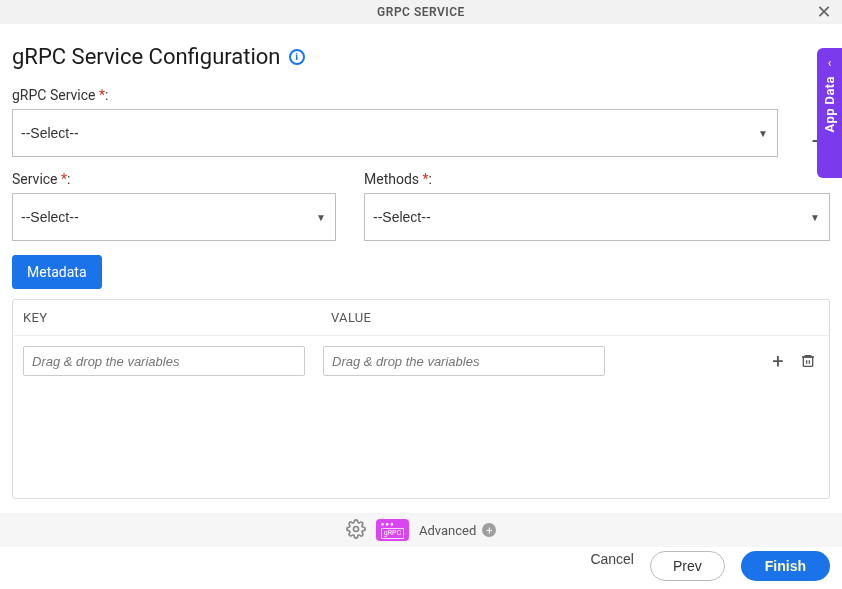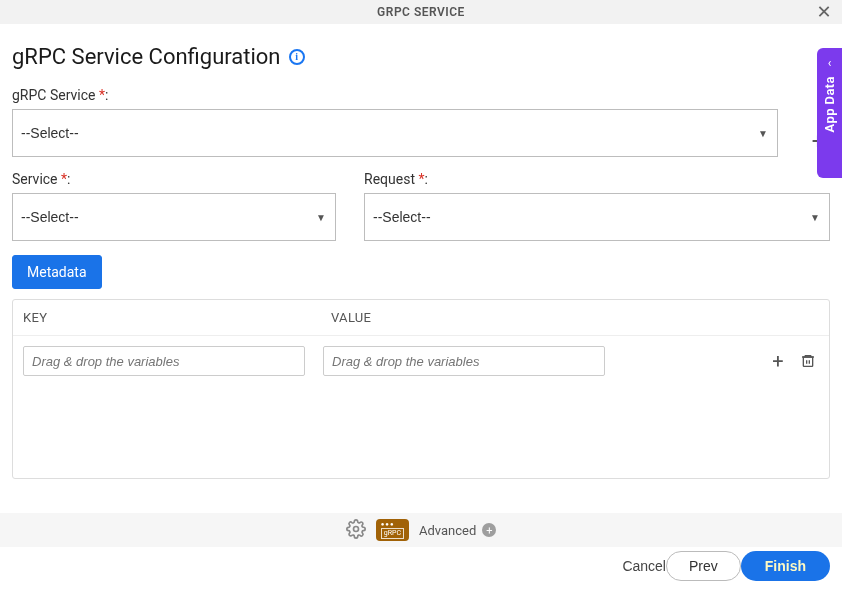--- a/index.html
+++ b/index.html
@@ -145,21 +145,21 @@
     background: #1a73e8;
     color: #fff;
     border-color: #1a73e8;
   }
 
   
   .panel {
     border: 1px solid #ddd;
     border-radius: 3px;
     margin-top: 10px;
-    height: 180px;
+    height: 200px;
     overflow: hidden;
   }
   .panel-header {
     display: flex;
     border-bottom: 1px solid #eee;
     padding: 10px 10px 10px 10px;
   }
   .col-head {
     font-size: 13px;
     color: #555;
@@ -210,21 +210,21 @@
     right: 0;
     height: 34px;
     background: #f6f6f6;
     display: flex;
     align-items: center;
     justify-content: center;
     gap: 10px;
   }
   .gear { color: #888; cursor: pointer; }
   .grpc-chip {
-    background: #a16207;
+    background: #d946ef;
     color: #fff;
     border-radius: 4px;
     padding: 2px 5px;
     display: flex;
     flex-direction: column;
     align-items: flex-start;
     cursor: pointer;
     line-height: 1;
   }
   .grpc-chip .dots { font-size: 6px; letter-spacing: 1px; }
@@ -248,22 +248,22 @@
     justify-content: center;
     line-height: 1;
   }
 
   
   .buttons {
     position: absolute;
     bottom: 8px;
     right: 12px;
     display: flex;
-    align-items: center;
-    gap: 0;
+    align-items: flex-start;
+    gap: 16px;
     margin-left: 24px;
   }
   .btn-link {
     color: #444;
     font-size: 14px;
     cursor: pointer;
     background: none;
     border: none;
   }
   .btn-outline {
@@ -358,21 +358,21 @@
         <span>Service</span>
         <span class="req"> *</span>:
       </div>
       <div class="select-wrap">
         <input class="select" readonly="" value="--Select--" style="">
         <span class="select-caret">▼</span>
       </div>
     </div>
     <div class="form-group half">
       <div class="label">
-        <span>Request</span>
+        <span>Methods</span>
         <span class="req"> *</span>:
       </div>
       <div class="select-wrap">
         <input class="select" readonly="" value="--Select--" style="">
         <span class="select-caret">▼</span>
       </div>
     </div>
   </div>
 
   <div class="tabs">

